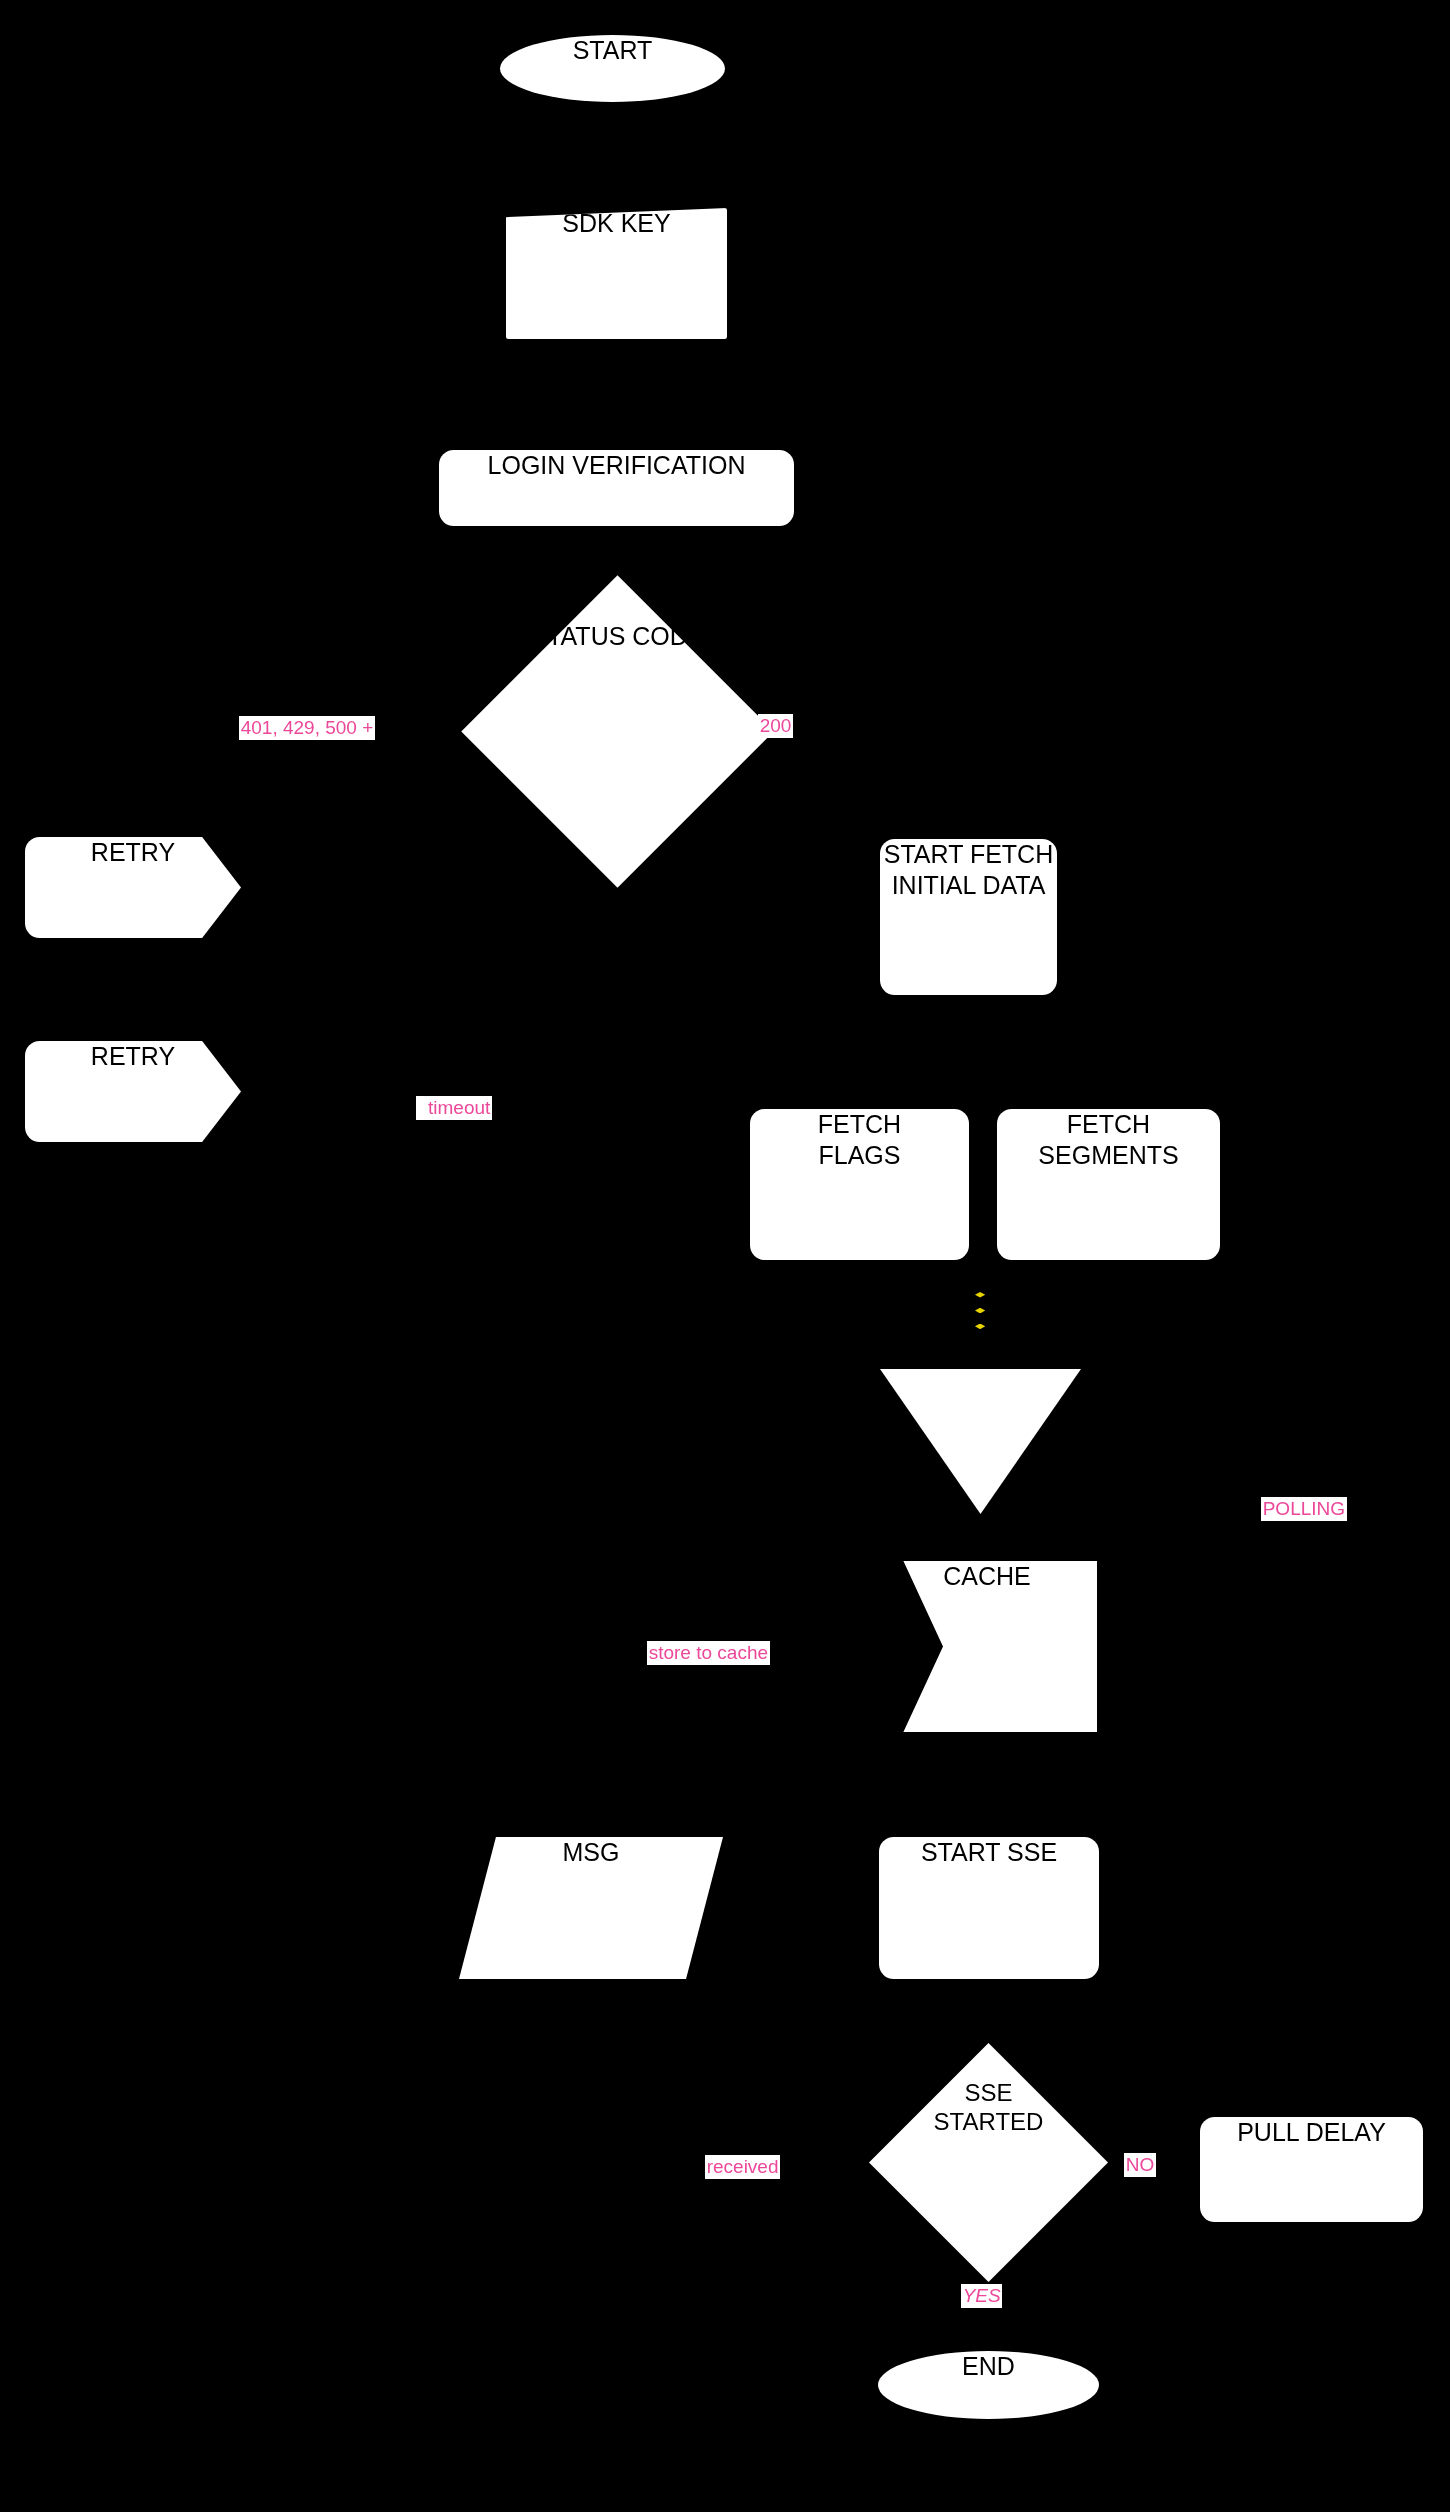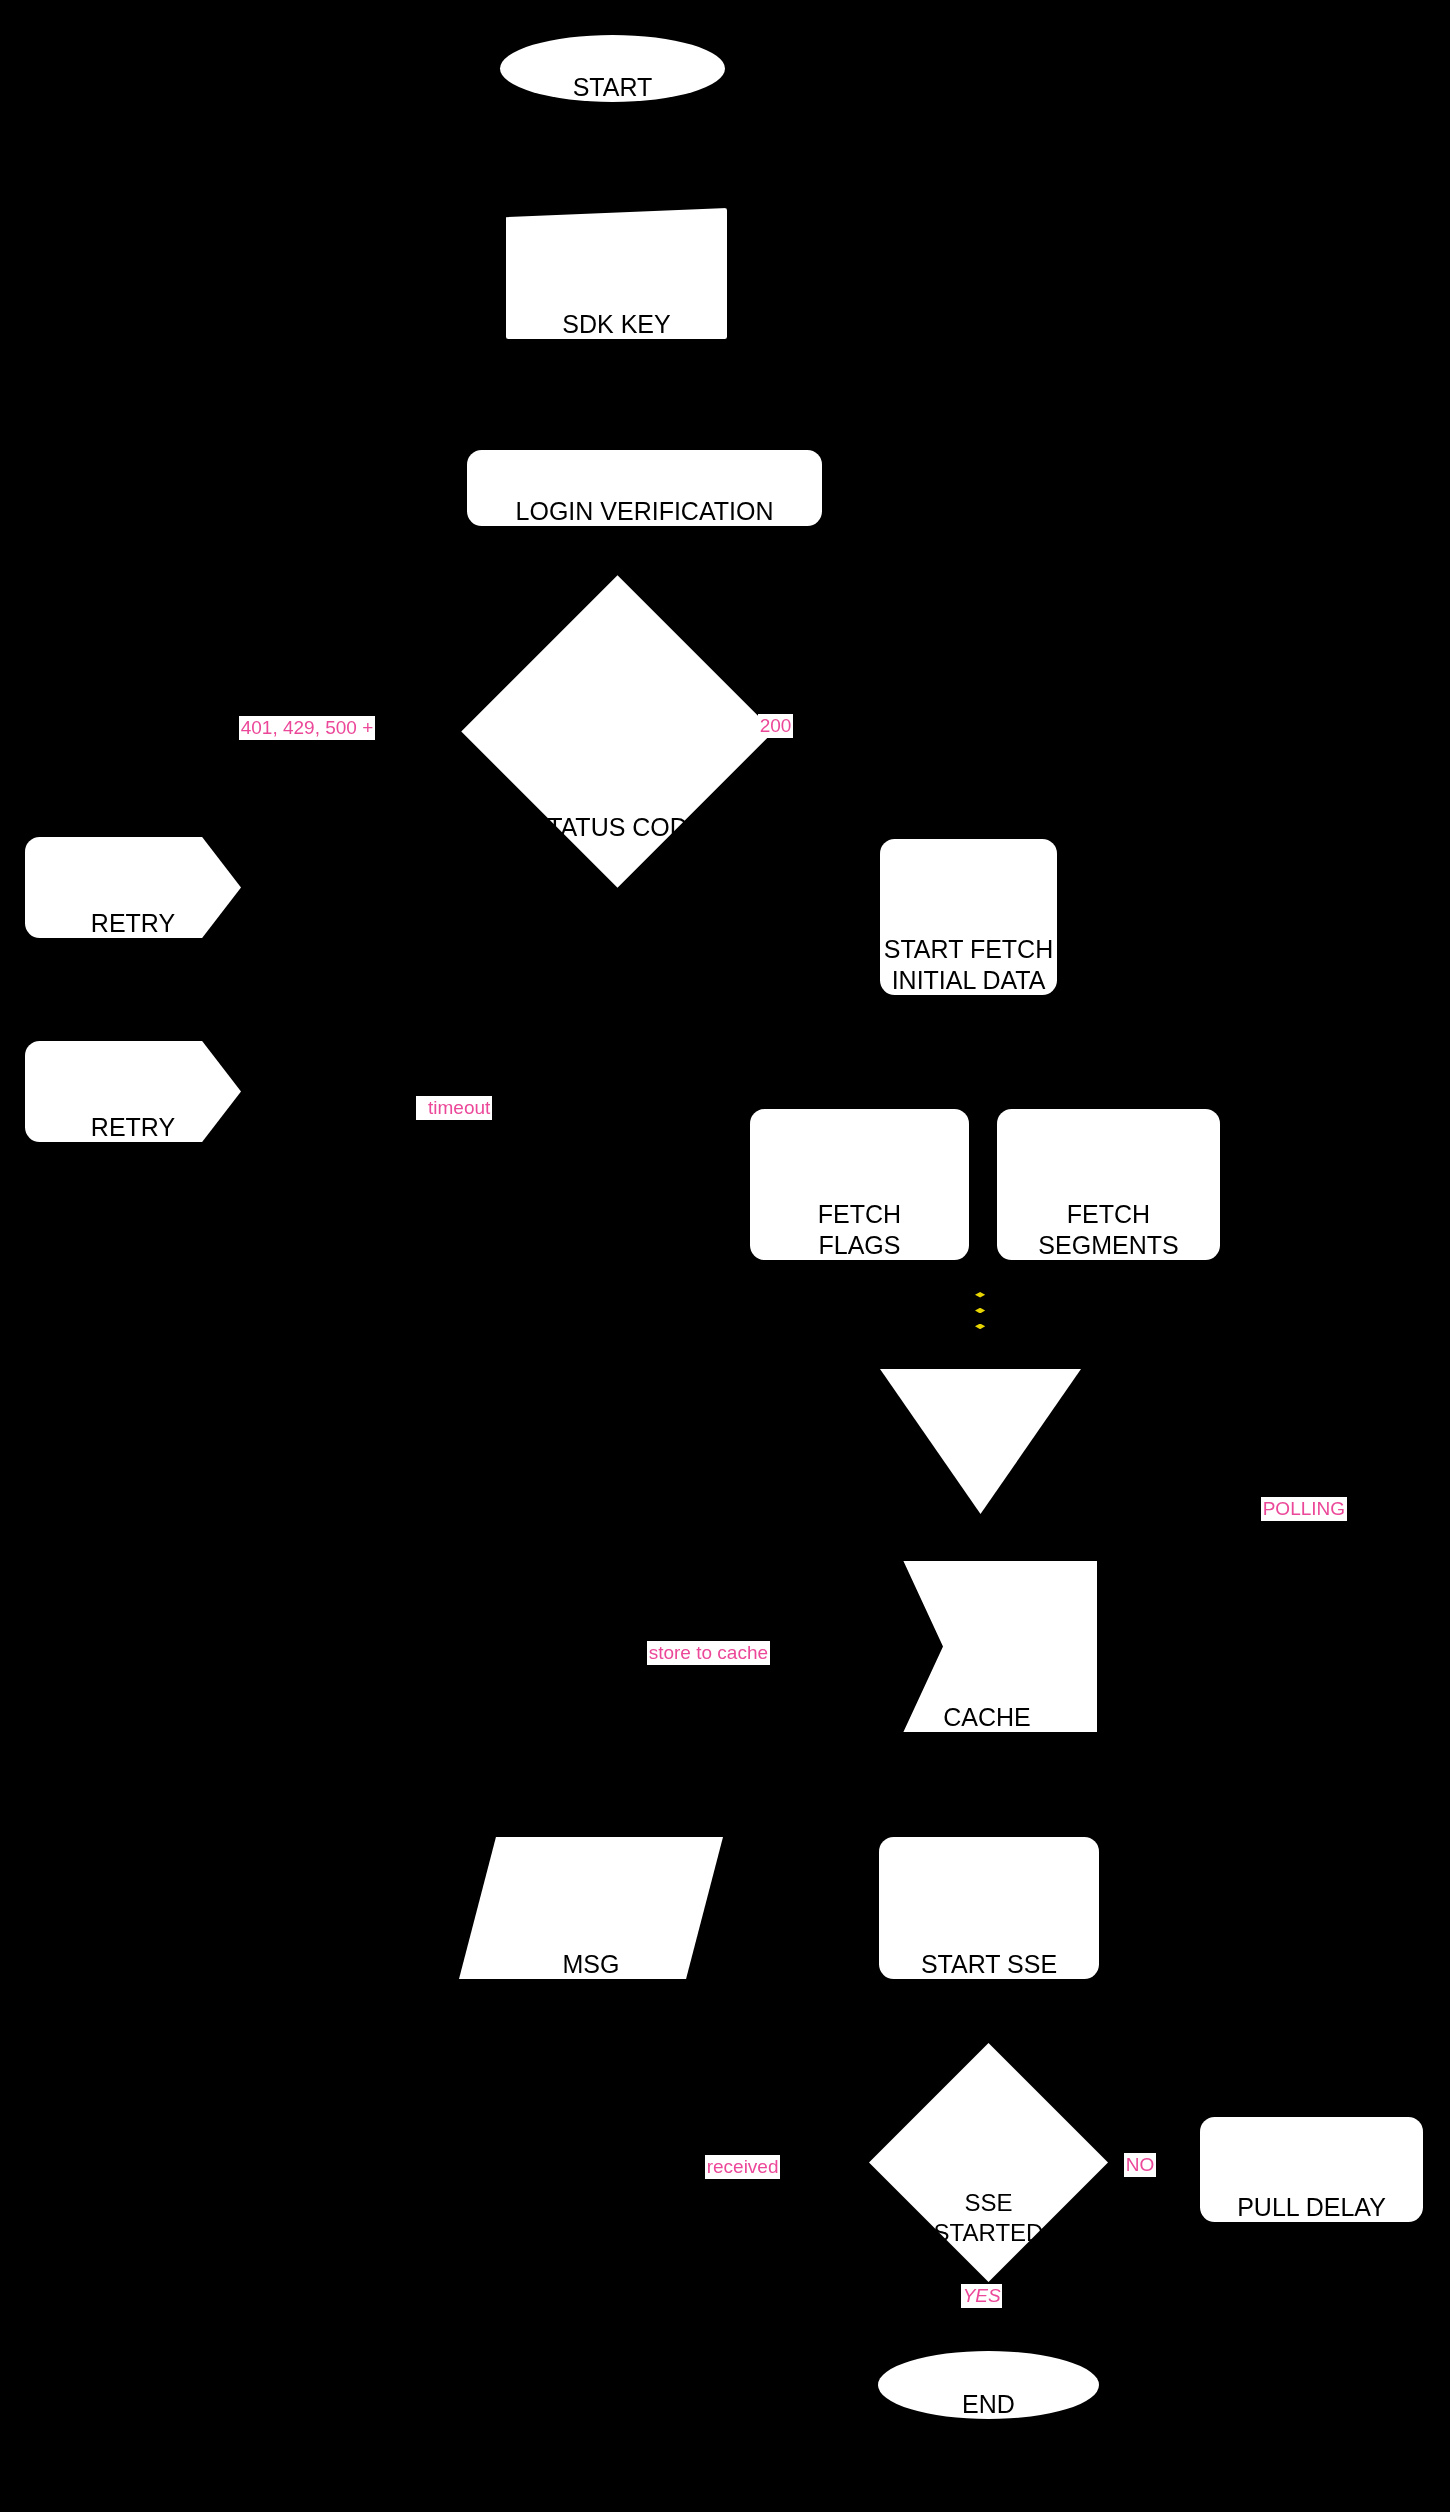--- a/index.html
+++ b/index.html
@@ -21,21 +21,21 @@
     left: 0; top: 0;
     width: 1450px;
     height: 2512px;
   }
 
   .node {
     position: absolute;
     background: #ffffff;
     color: #000000;
     display: flex;
-    align-items: flex-end;
+    align-items: flex-start;
     justify-content: center;
     text-align: center;
     font-size: 25px;
     line-height: 1.22;
     box-sizing: border-box;
     white-space: pre-line;
   }
 
   
   .ellipse {
@@ -147,21 +147,21 @@
 <div class="canvas">
 
   <div class="node ellipse" style="left:500px; top:35px; width:225px; height:67px;">
     <span>START</span>
   </div>
 
   <div class="node card" style="left:506px; top:208px; width:221px; height:131px;">
     <span>SDK KEY</span>
   </div>
 
-  <div class="node rounded" style="left:439px; top:450px; width:355px; height:76px;margin-left:28px;">
+  <div class="node rounded" style="left:439px; top:450px; width:355px; height:76px;">
     <span>LOGIN VERIFICATION</span>
   </div>
 
   <div class="node diamond" style="left:507px; top:621px; width:221px; height:221px;">
     <span class="dshape"></span>
     <span class="dlabel">STATUS CODE</span>
   </div>
 
   <div class="edge-label" style="left:239px; top:716px;">401, 429, 500 +</div>
 

